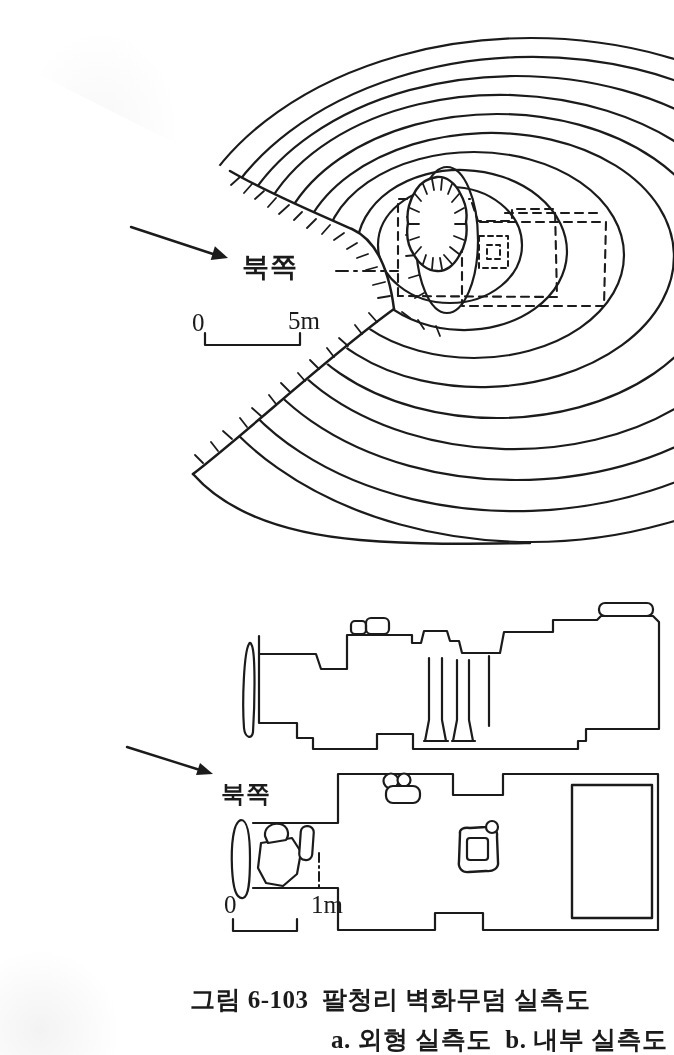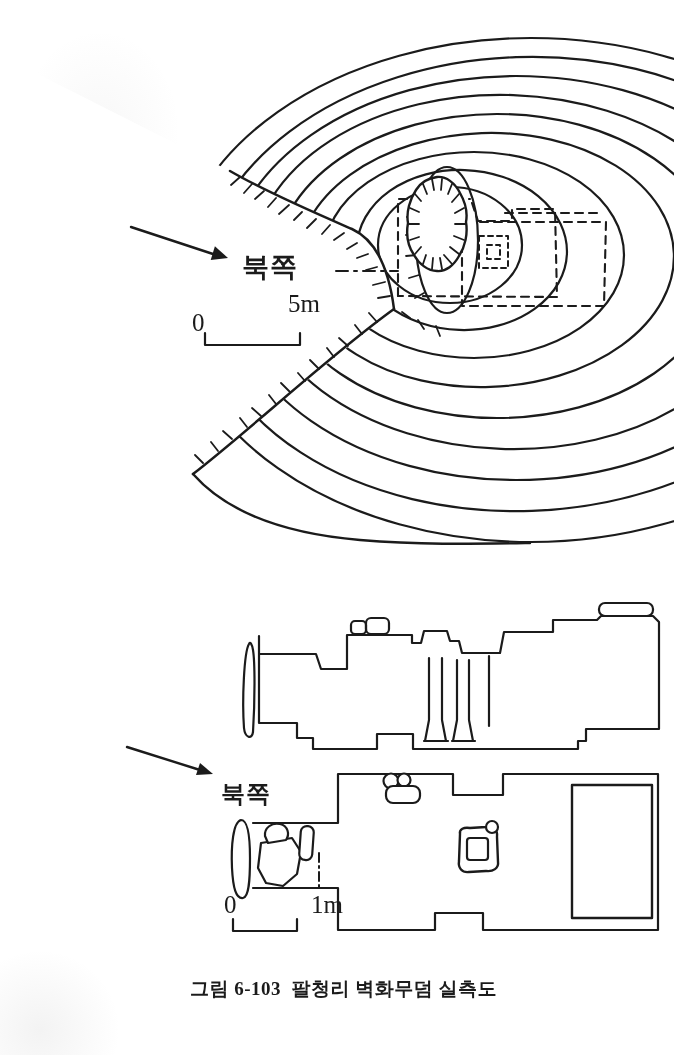--- a/index.html
+++ b/index.html
@@ -14,21 +14,21 @@
   .label{
     position:absolute;
     color:#1b1b1b;
     white-space:pre;
     line-height:1.1;
     font-weight:bold;
     letter-spacing:1px;
   }
   .north{font-size:27px;}
   .scale-num{font-size:25px;font-weight:normal;letter-spacing:0;}
-  .caption{font-size:19px;font-weight:bold;letter-spacing:0.5px;}
+  .caption{font-size:25px;font-weight:bold;letter-spacing:0.5px;margin-top:7px;}
   .smudge{position:absolute;pointer-events:none;}
 </style>
 </head>
 <body>
 
 <div class="page">
 
   <div class="smudge" style="left:-30px;top:300px;width:140px;height:220px;background:radial-gradient(closest-side,rgba(120,120,120,0.10),rgba(120,120,120,0));"></div>
   <div class="smudge" style="left:-40px;top:950px;width:160px;height:160px;background:radial-gradient(closest-side,rgba(120,120,120,0.09),rgba(120,120,120,0));"></div>
   <div class="smudge" style="left:20px;top:30px;width:160px;height:200px;background:radial-gradient(closest-side,rgba(130,130,130,0.06),rgba(130,130,130,0));"></div>
@@ -154,22 +154,23 @@
       </g>
       <path d="M319,853 V888" stroke-width="2" stroke-dasharray="9 4 2 4"></path>
 
       <path d="M233,919 V931 H297 V919" stroke-width="2.2"></path>
     </g>
   </svg>
 
   <div class="label north" style="left:242px;top:253px;">북쪽</div>
 
   <div class="label scale-num" style="left:192px;top:309px;">0</div>
-  <div class="label scale-num" style="left:288px;top:290px;">5m</div>
+  <div class="label scale-num" style="left:288px;top:307px;">5m</div>
 
   <div class="label north" style="left:221px;top:781px;font-size:24px;">북쪽</div>
 
   <div class="label scale-num" style="left:224px;top:891px;">0</div>
   <div class="label scale-num" style="left:283px;top:891px;margin-left:28px;">1m</div>
 
   <div class="label caption" style="left:190px;top:979px;">그림 6-103  팔청리 벽화무덤 실측도</div>
+  <div class="label caption" style="left:331px;top:1019px;">a. 외형 실측도  b. 내부 실측도</div>
 
 </div>
 
 </body></html>

